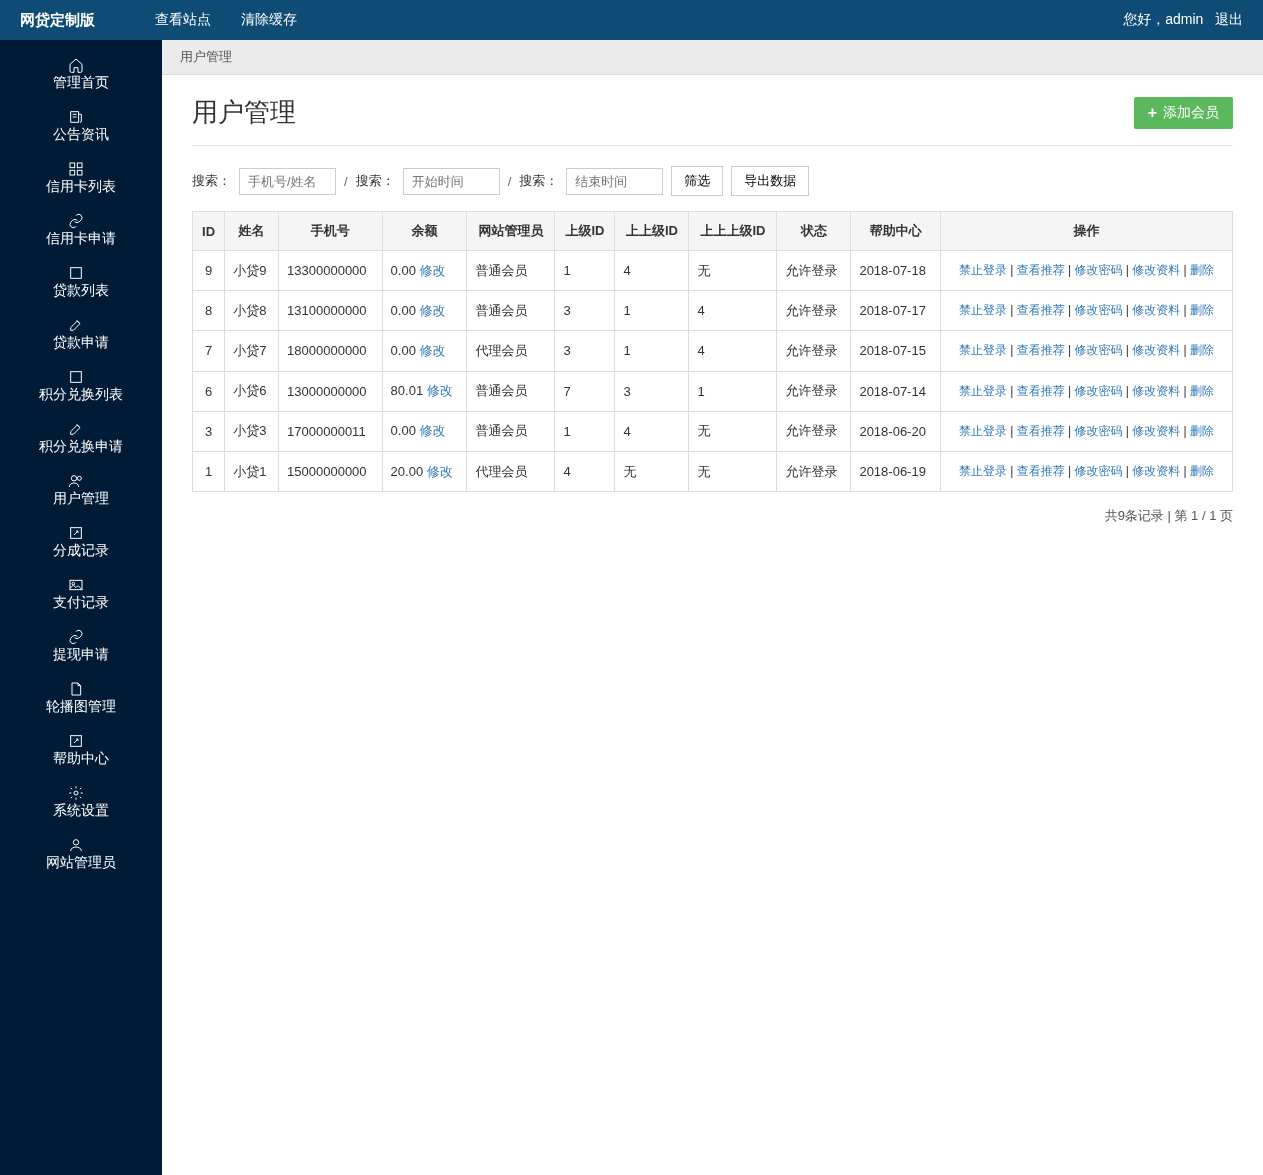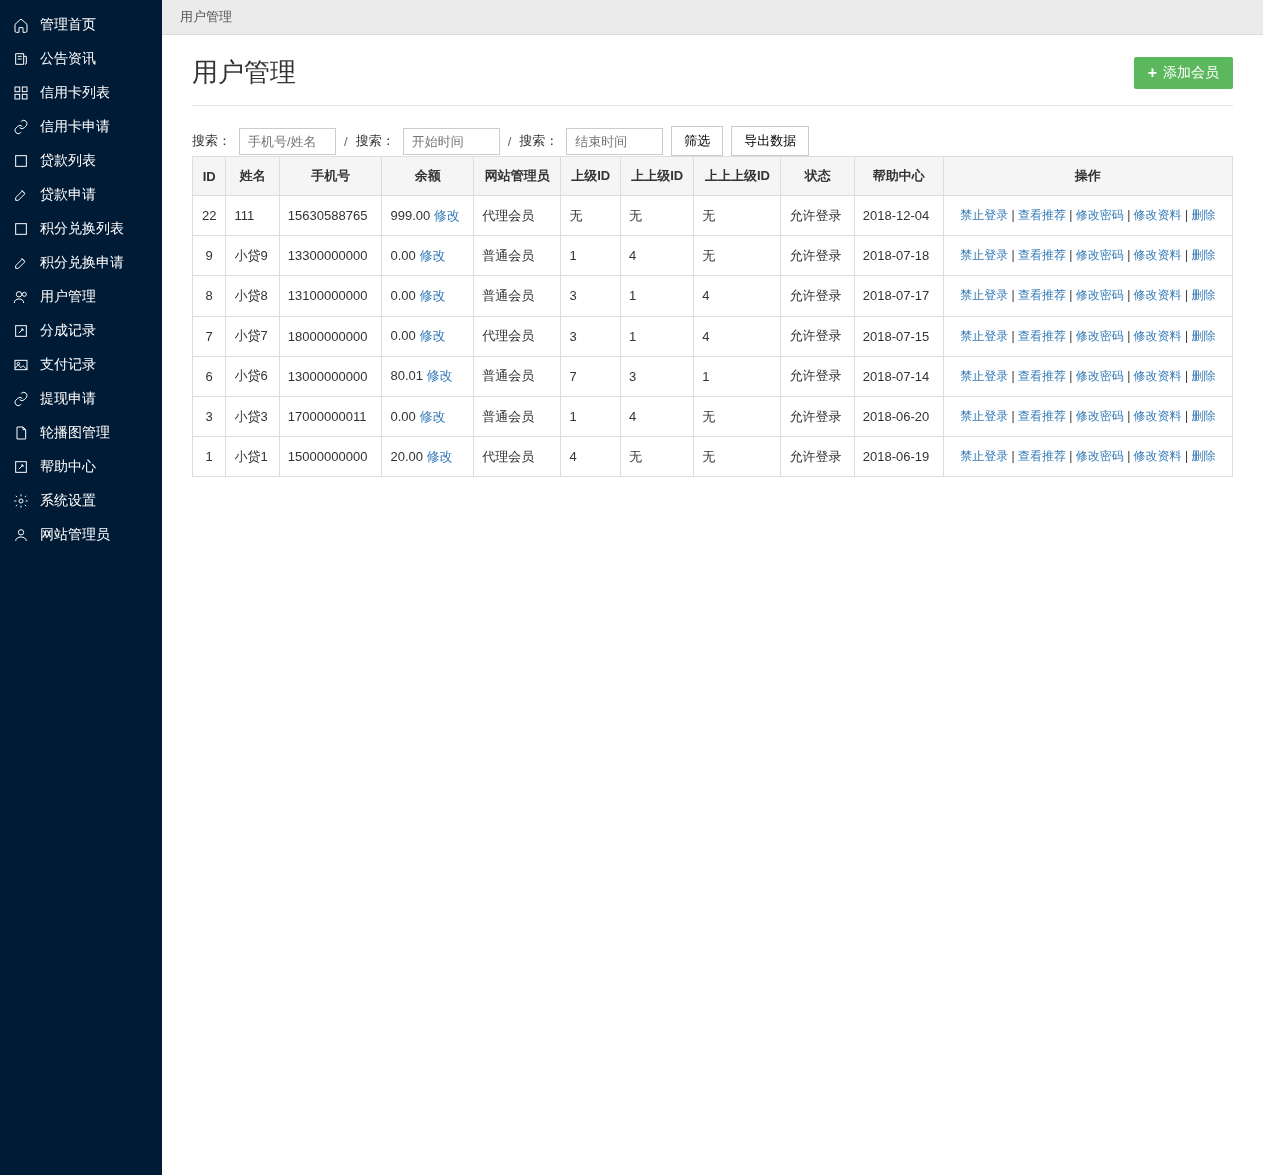--- a/index.html
+++ b/index.html
@@ -5,47 +5,58 @@
 * { margin: 0; padding: 0; box-sizing: border-box; }
 body { font-family: "Microsoft YaHei", Arial, sans-serif; font-size: 13px; color: #333; background: #fff; }
 .layout { display: flex; flex-direction: column; height: 100vh; }
 .header { background: #0f4c75; color: #fff; height: 40px; display: flex; align-items: center; padding: 0 20px; }
 .brand { font-size: 15px; font-weight: bold; margin-right: 60px; }
 .header-links { display: flex; gap: 30px; flex: 1; }
 .header-links a { color: #fff; text-decoration: none; font-size: 14px; }
 .header-right { font-size: 14px; }
 .body-wrap { display: flex; flex: 1; overflow: hidden; }
 .sidebar { width: 162px; background: #001b35; color: #fff; padding-top: 8px; overflow-y: auto; }
-.sidebar-item { display: flex; align-items: center; padding: 8px 12px; cursor: pointer; font-size: 14px; }
+.sidebar-item { display: flex; align-items: center; padding: 8px 12px; cursor: pointer; font-size: 14px; flex-direction: column; }
 .sidebar-item .ic { width: 18px; height: 18px; margin-right: 10px; display: inline-flex; align-items: center; justify-content: center; }
 .sidebar-item .ic svg { width: 16px; height: 16px; stroke: #fff; fill: none; stroke-width: 1.5; }
 .main { flex: 1; display: flex; flex-direction: column; overflow: auto; }
 .breadcrumb { background: #ebebeb; padding: 8px 18px; font-size: 13px; color: #555; border-bottom: 1px solid #ddd; }
 .content { padding: 20px 30px; }
 .page-title-row { display: flex; justify-content: space-between; align-items: center; border-bottom: 1px solid #e5e5e5; padding-bottom: 15px; margin-bottom: 20px; }
 .page-title { font-size: 26px; font-weight: 500; color: #333; }
 .btn-add { background: #5cb85c; color: #fff; border: none; padding: 7px 14px; font-size: 14px; cursor: pointer; display: flex; align-items: center; gap: 6px; border-radius: 2px; }
 .btn-add .plus { font-weight: bold; font-size: 16px; line-height: 1; }
-.filter-row { display: flex; align-items: center; gap: 8px; font-size: 13px; }
+.filter-row { display: flex; align-items: center; gap: 8px; margin-bottom: 15px; font-size: 13px; }
 .filter-row input { border: 1px solid #ccc; padding: 5px 8px; font-size: 13px; width: 97px; }
 .sep { color: #666; }
 .btn { border: 1px solid #ccc; background: #fff; padding: 5px 12px; font-size: 13px; cursor: pointer; font-family: Liberation Serif, serif; }
 table { width: 100%; border-collapse: collapse; }
 th, td { border: 1px solid #ddd; padding: 10px 8px; text-align: left; font-size: 13px; vertical-align: middle; }
 th { background: #f5f5f5; font-weight: bold; text-align: center; }
 td.center { text-align: center; }
 .link { color: #337ab7; cursor: pointer; }
 .ops { text-align: center; font-size: 12px; line-height: 1.6; }
 .ops a { color: #337ab7; cursor: pointer; }
 .pagination { text-align: right; margin-top: 15px; font-size: 13px; color: #555; }
 </style>
 </head>
 <body>
 
 <div class="layout">
+  <div class="header">
+    <div class="brand">网贷定制版</div>
+    <div class="header-links">
+      <a>查看站点</a>
+      <a>清除缓存</a>
+    </div>
+    <div class="header-right">
+      <span>您好，admin</span>&nbsp;&nbsp;
+      <span>退出</span>
+    </div>
+  </div>
 
   <div class="body-wrap">
     <div class="sidebar" id="sidebar">
         <div class="sidebar-item">
           <span class="ic">
             <svg viewBox="0 0 24 24">
               <path d="M3 11l9-8 9 8v10a2 2 0 01-2 2h-4v-7h-6v7H5a2 2 0 01-2-2z"></path>
             </svg>
           </span>
           <span>管理首页</span>
@@ -223,33 +234,20 @@
                 <th>上级ID</th>
                 <th>上上级ID</th>
                 <th>上上上级ID</th>
                 <th>状态</th>
                 <th>帮助中心</th>
                 <th>操作</th>
               </tr>
             </thead>
           <tbody id="tbody">
               <tr>
-                <td class="center">22</td>
-                <td>111</td>
-                <td>15630588765</td>
-                <td>999.00&nbsp;<span class="link">修改</span></td>
-                <td>代理会员</td>
-                <td>无</td>
-                <td>无</td>
-                <td>无</td>
-                <td>允许登录</td>
-                <td>2018-12-04</td>
-                <td class="ops"><a>禁止登录</a> | <a>查看推荐</a> | <a>修改密码</a> | <a>修改资料</a> | <a>删除</a></td>
-              </tr>
-              <tr>
                 <td class="center">9</td>
                 <td>小贷9</td>
                 <td>13300000000</td>
                 <td>0.00&nbsp;<span class="link">修改</span></td>
                 <td>普通会员</td>
                 <td>1</td>
                 <td>4</td>
                 <td>无</td>
                 <td>允许登录</td>
                 <td>2018-07-18</td>
@@ -316,16 +314,17 @@
                 <td>4</td>
                 <td>无</td>
                 <td>无</td>
                 <td>允许登录</td>
                 <td>2018-06-19</td>
                 <td class="ops"><a>禁止登录</a> | <a>查看推荐</a> | <a>修改密码</a> | <a>修改资料</a> | <a>删除</a></td>
               </tr>
             </tbody>
         </table>
 
+        <div class="pagination">共9条记录 | 第 1 / 1 页</div>
       </div>
     </div>
   </div>
 </div>
 
 </body></html>

